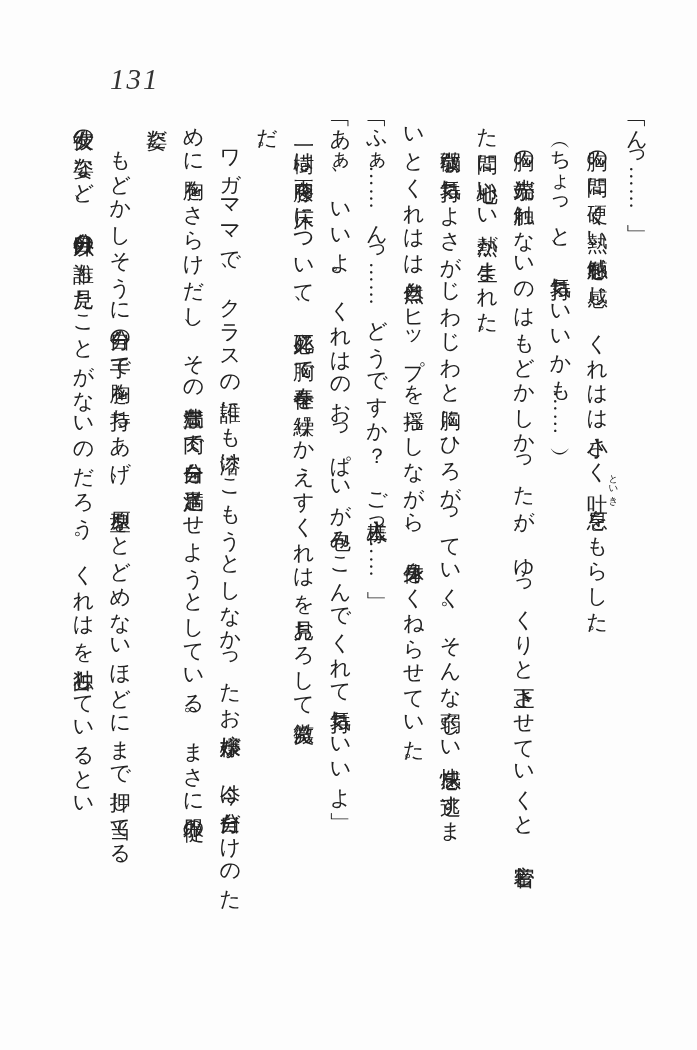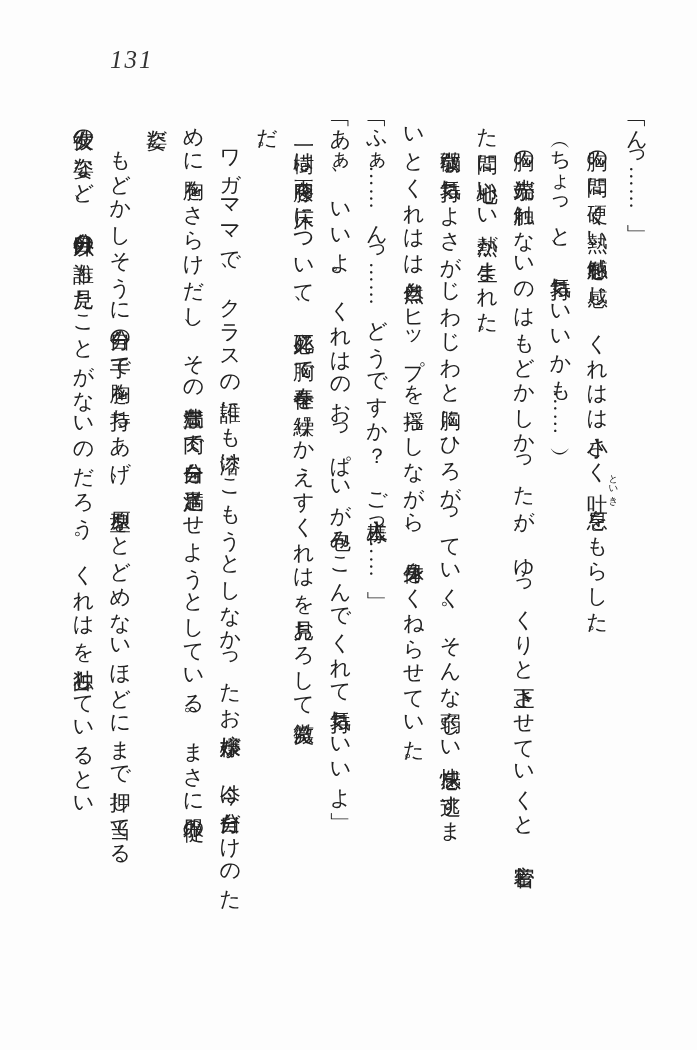--- a/index.html
+++ b/index.html
@@ -10,23 +10,23 @@
   .page {
     position: relative;
     width: 697px;
     height: 1050px;
     background: #fdfdfd;
     overflow: hidden;
     font-family: "Liberation Serif", "DejaVu Serif", serif;
   }
   .page-number {
     position: absolute;
-    top: 46px;
+    top: 63px;
     left: 110px;
-    font-size: 25px;
+    font-size: 29px;
     font-style: italic;
     letter-spacing: 2px;
     color: #333333;
   }
   .text-block {
     position: absolute;
     top: 113px;
     right: 42px;
     height: 854px;
     writing-mode: vertical-rl;

